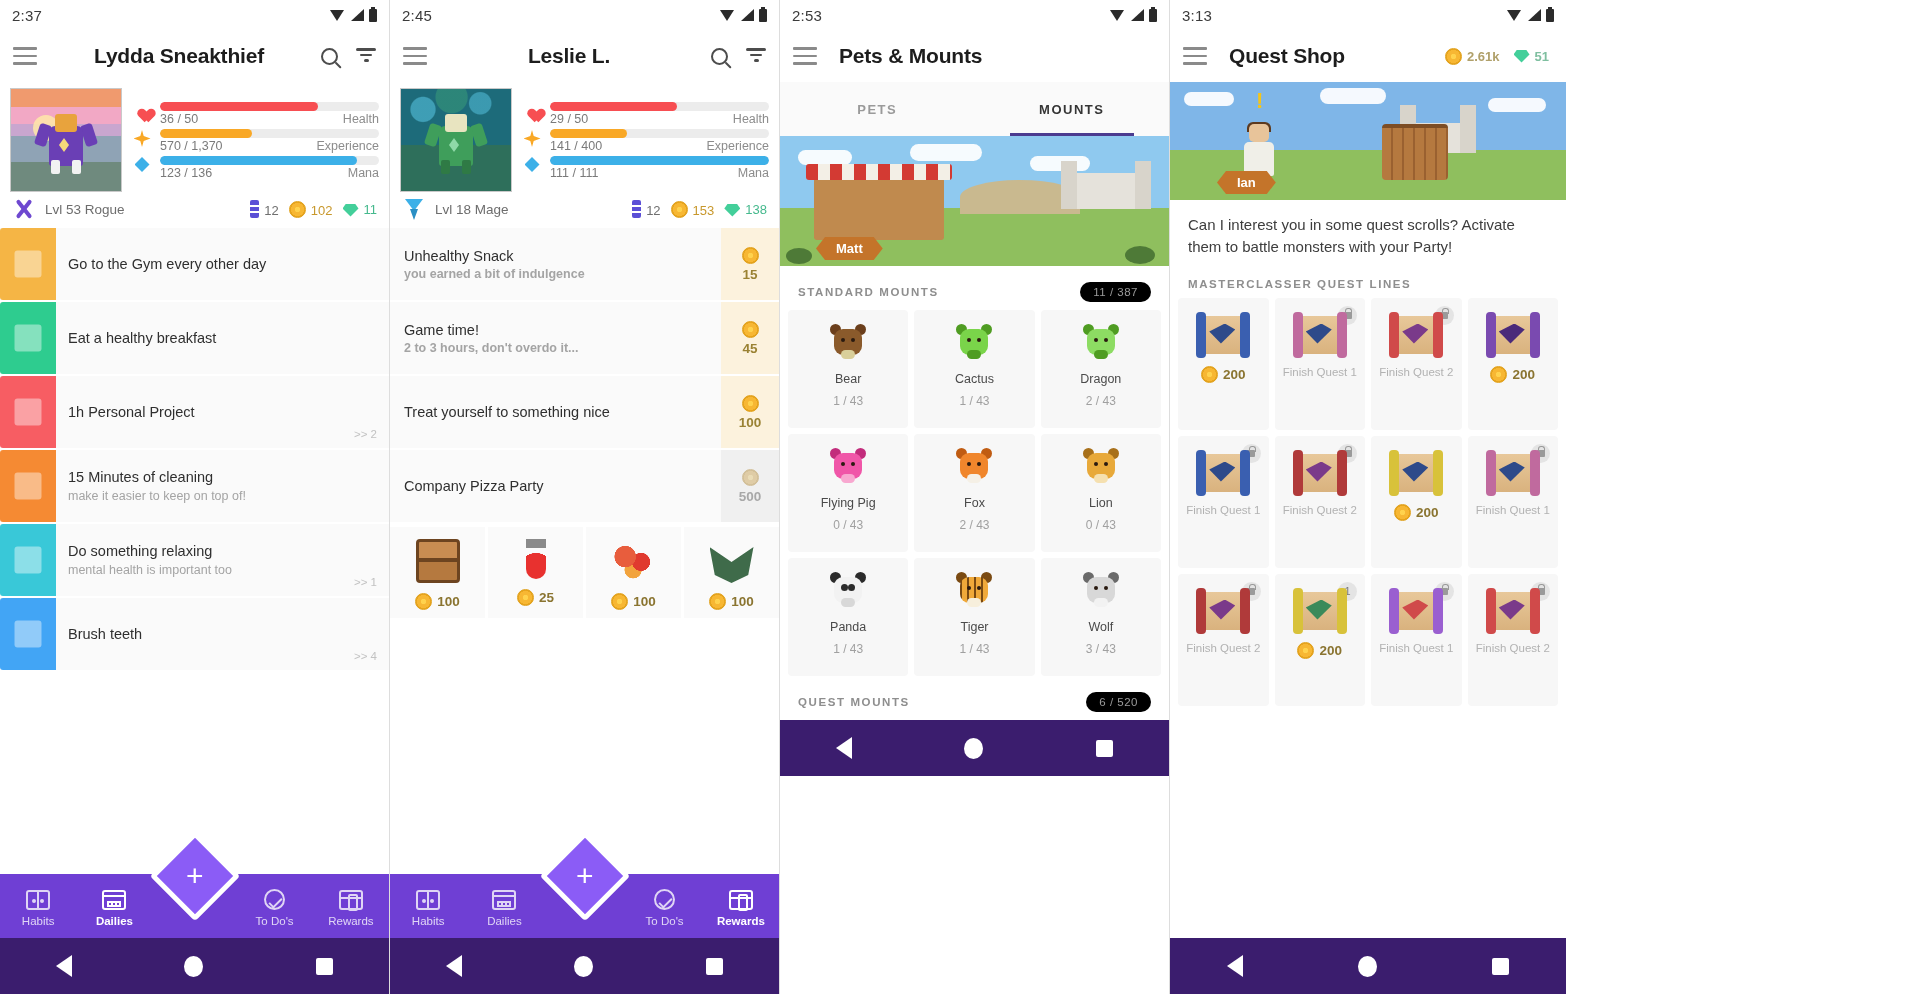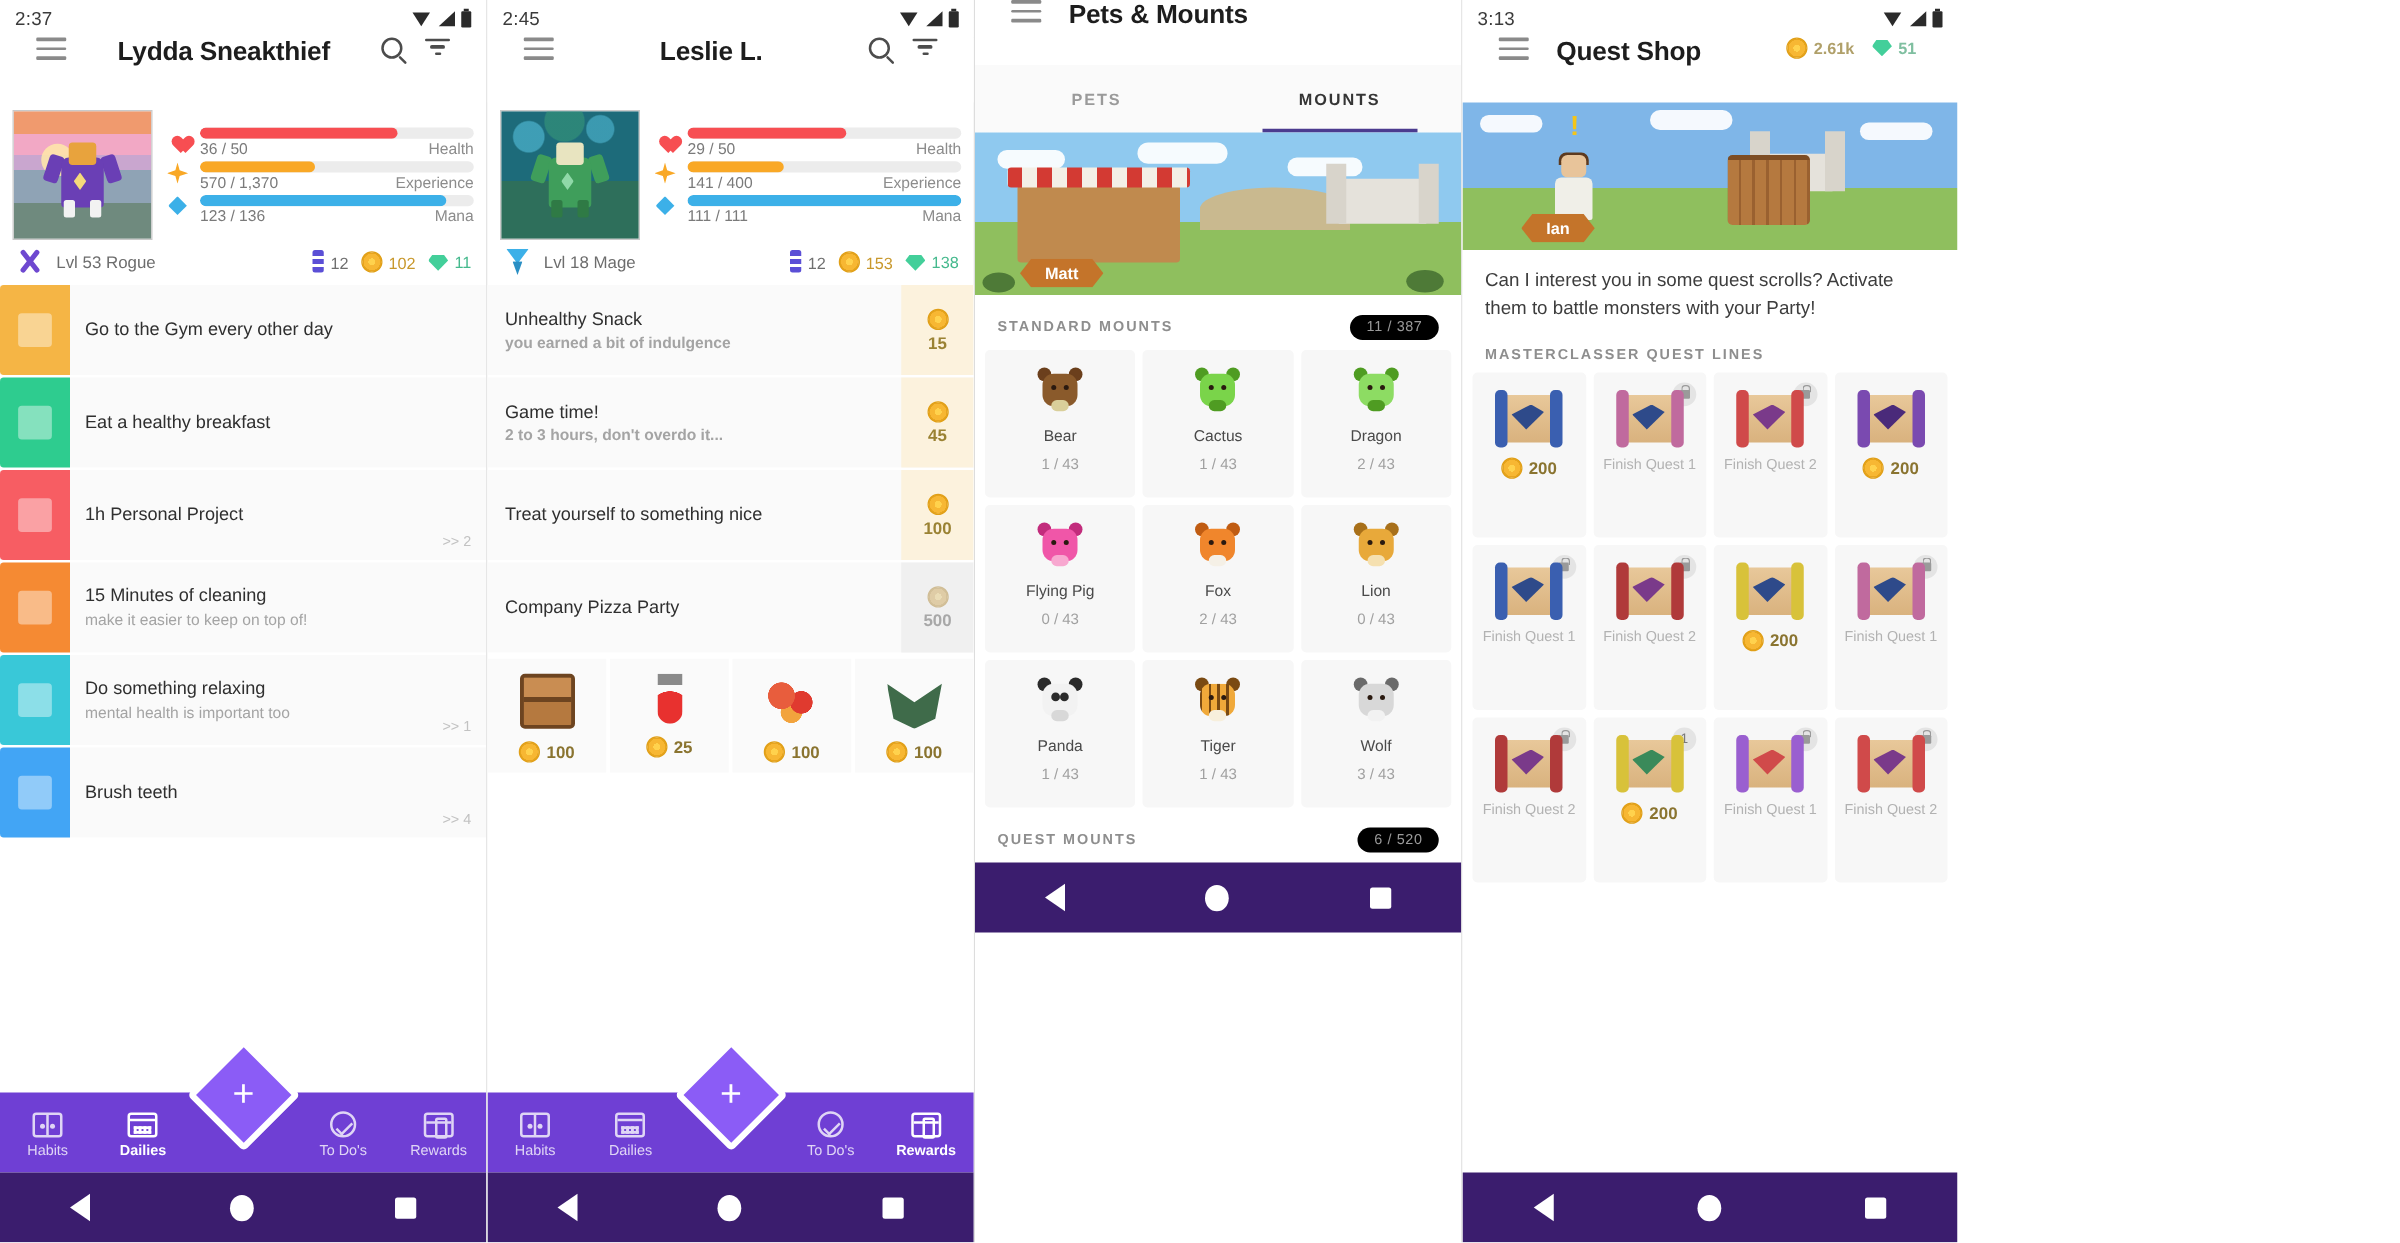--- a/index.html
+++ b/index.html
@@ -41,22 +41,22 @@
     width: 0; height: 0;
     border-left: 13px solid transparent;
     border-bottom: 12px solid #2b2b2b;
   }
   .ic-batt { width: 8px; height: 13px; background: #2b2b2b; border-radius: 1px; position: relative; }
   .ic-batt::before { content:""; position:absolute; top:-2px; left:2px; width:4px; height:2px; background:#2b2b2b; }
 
   
   .appbar {
     height: 52px; flex: 0 0 52px;
-    display: flex; align-items: flex-start;
-    padding: 0 29px;
+    display: flex; align-items: center;
+    padding: 0 13px;
     background: #ffffff;
   }
   .hamburger { width: 24px; height: 18px; display: flex; flex-direction: column; justify-content: space-between; cursor: pointer; }
   .hamburger i { display: block; height: 2.6px; background: #8a8a8a; border-radius: 1px; }
   .apptitle {
     flex: 1;
     font-size: 21px; font-weight: bold; color: #1d1d1d;
     text-align: center; letter-spacing: -0.2px;
     white-space: nowrap; overflow: hidden;
   }
@@ -736,20 +736,28 @@
       </div>
       <div class="sysnav">
         <div class="s-back"></div>
         <div class="s-home"></div>
         <div class="s-recent"></div>
       </div>
     </div>
   </div>
 
   <div class="phone p3">
+    <div class="statusbar">
+      <div class="clock">2:53</div>
+      <div class="sysicons">
+        <div class="ic-wifi"></div>
+        <div class="ic-signal"></div>
+        <div class="ic-batt"></div>
+      </div>
+    </div>
 
     <div class="appbar">
       <div class="hamburger">
           <i></i>
           <i></i>
           <i></i>
         </div>
       <div class="apptitle left">Pets &amp; Mounts</div>
     </div>
 

